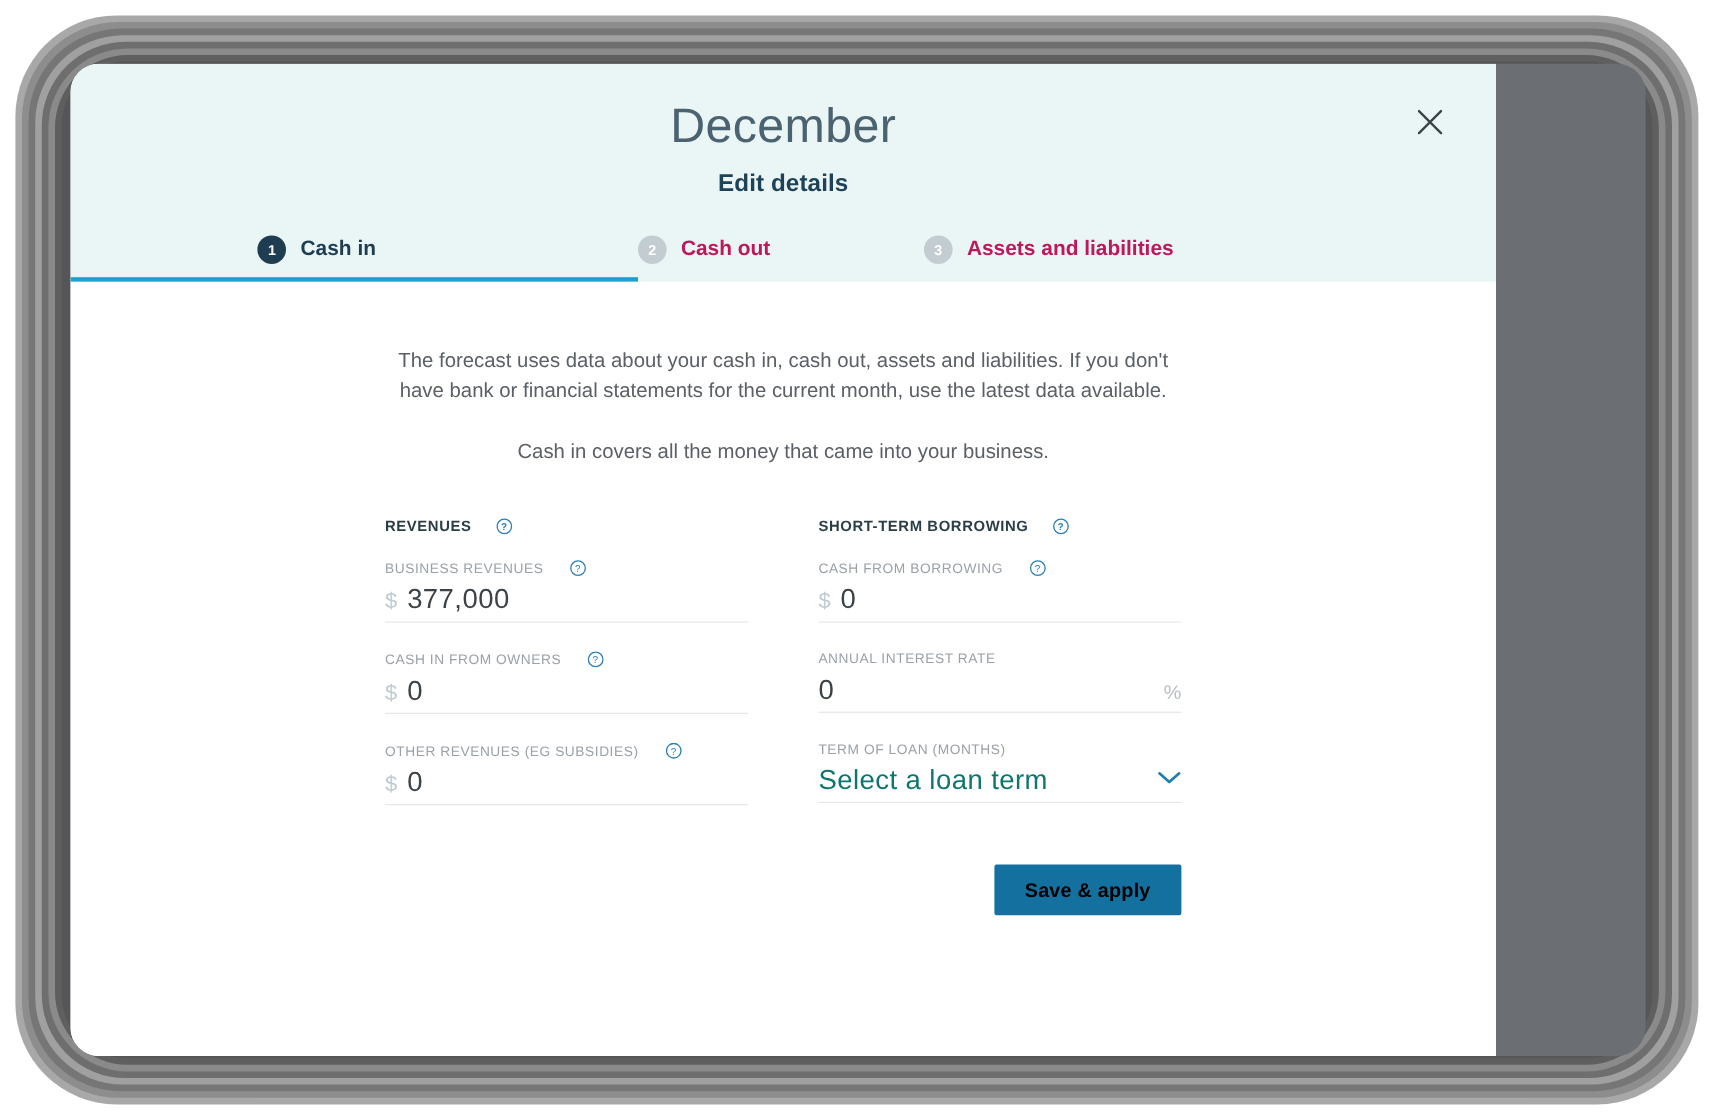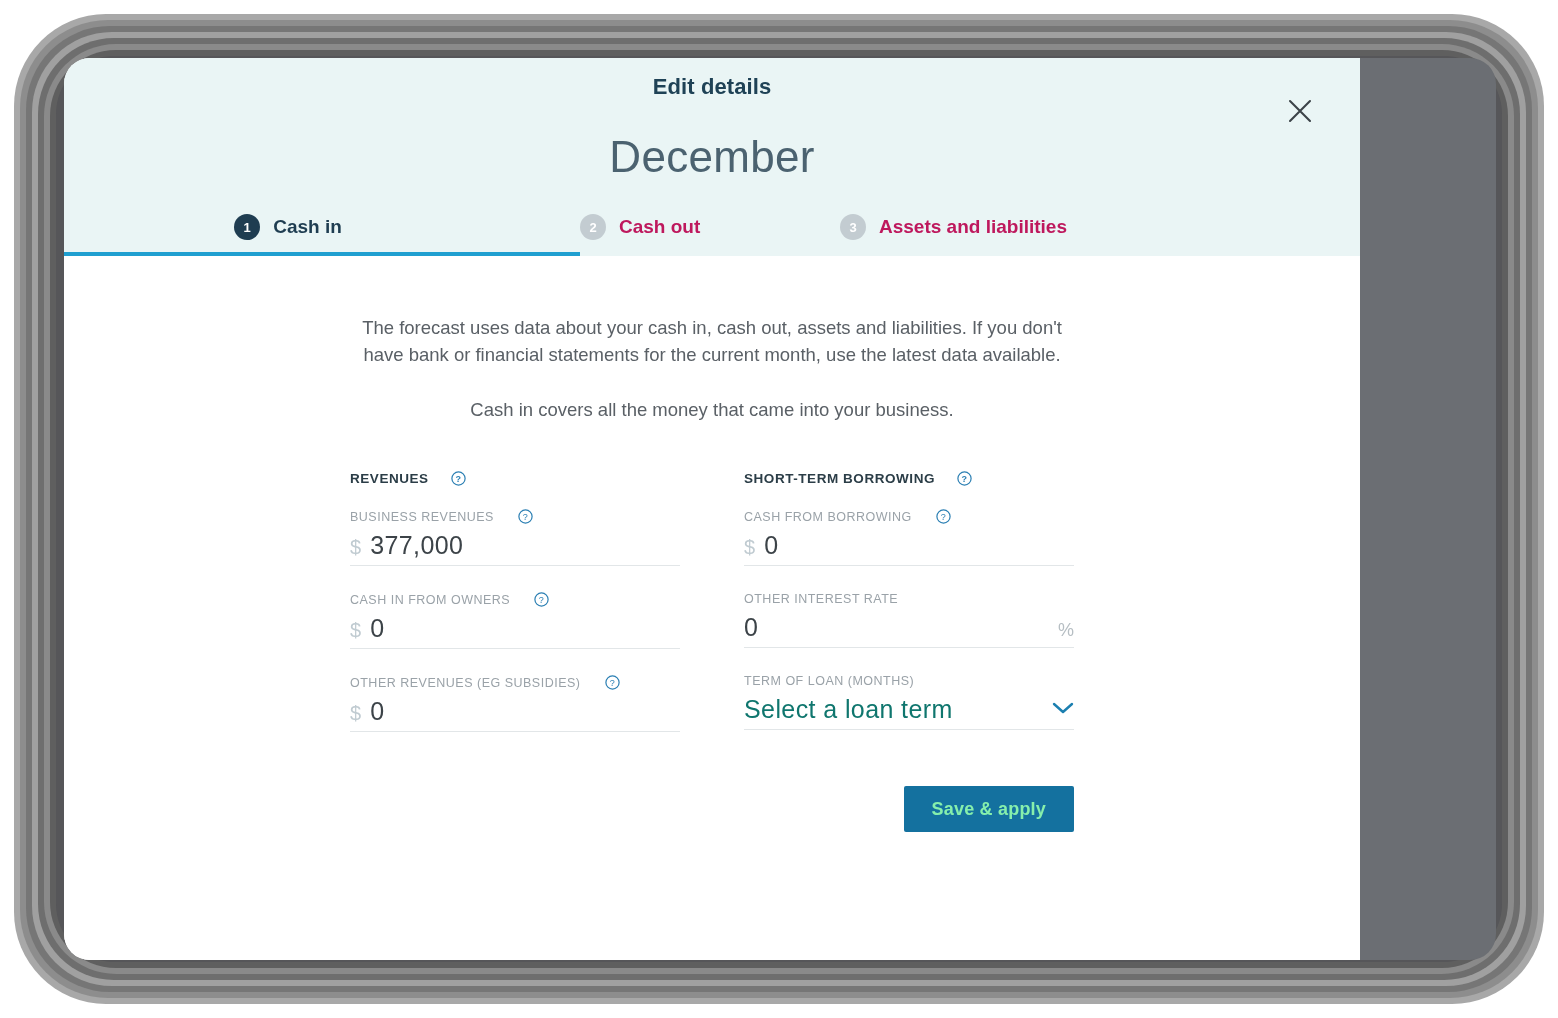--- a/index.html
+++ b/index.html
@@ -219,21 +219,21 @@
 
   
   #save-row {
     width: 724px;
     margin: 54px auto 0 auto;
     display: flex;
     justify-content: flex-end;
   }
   #save-apply-button {
     background: #14719f;
-    color: #86efac;
+    color: #000000;
     border: none;
     font-family: "Liberation Sans", sans-serif;
     font-size: 18px;
     font-weight: 700;
     padding: 0 28px;
     height: 46px;
     border-radius: 2px;
     cursor: pointer;
     letter-spacing: 0.2px;
   }
@@ -256,22 +256,22 @@
     <div id="modal-dialog">
 
       <div id="dialog-header">
 
         <div id="close-button">
           <svg width="26" height="26" viewBox="0 0 26 26" aria-hidden="true">
             <path d="M3 3 L23 23 M23 3 L3 23" stroke="#3c4348" stroke-width="2.1" fill="none" stroke-linecap="round"></path>
           </svg>
         </div>
 
+        <div id="month-title">December</div>
         <div id="edit-details-title">Edit details</div>
-        <div id="month-title">December</div>
 
         <div id="tabs-row">
 
           <div class="tab tab-1 active">
             <span class="tab-badge">1</span>
             <span class="tab-label">Cash in</span>
             <span class="tab-underline"></span>
           </div>
 
           <div class="tab tab-2 inactive">
@@ -378,21 +378,21 @@
                 </span>
               </div>
               <div class="input-line">
                 <span class="currency-prefix">$</span>
                 <span class="field-value">0</span>
               </div>
             </div>
 
             <div class="field">
               <div class="field-label">
-                <span>OTHER INTEREST RATE</span>
+                <span>ANNUAL INTEREST RATE</span>
               </div>
               <div class="input-line">
                 <span class="field-value">0</span>
                 <span class="suffix-percent">%</span>
               </div>
             </div>
 
             <div class="field">
               <div class="field-label">
                 <span>TERM OF LOAN (MONTHS)</span>

